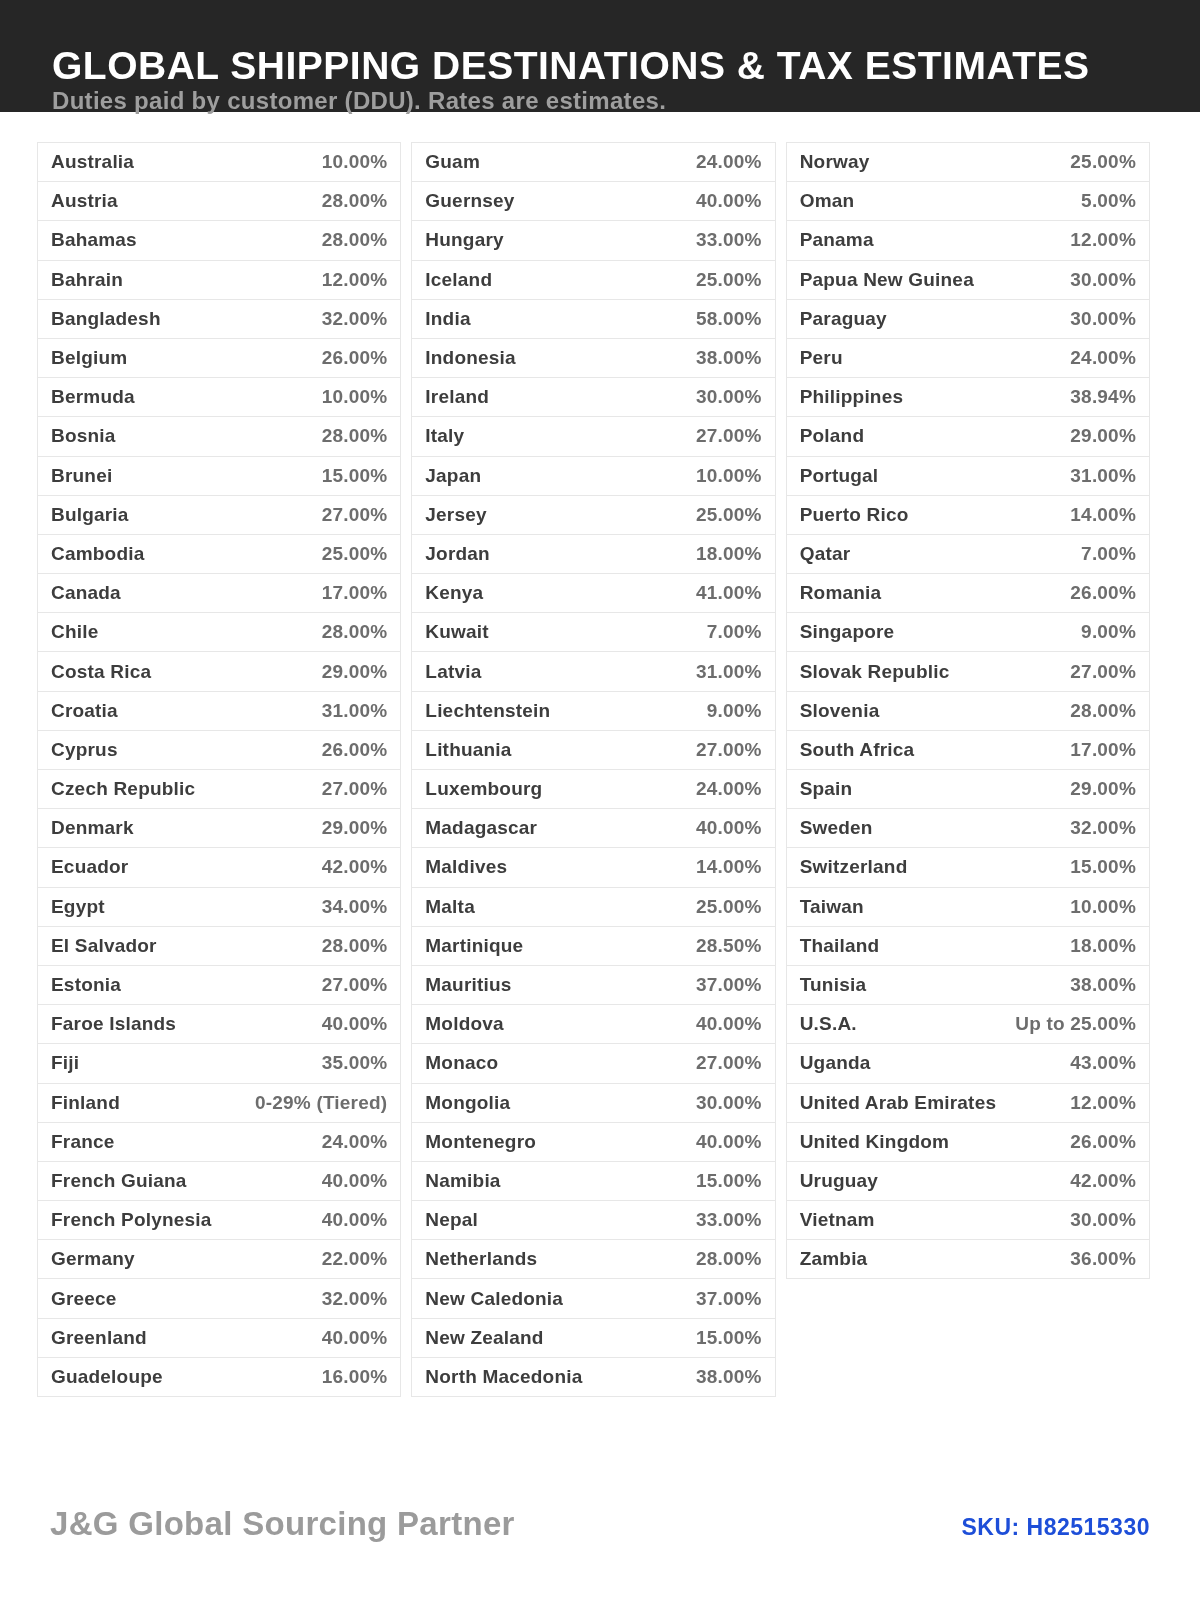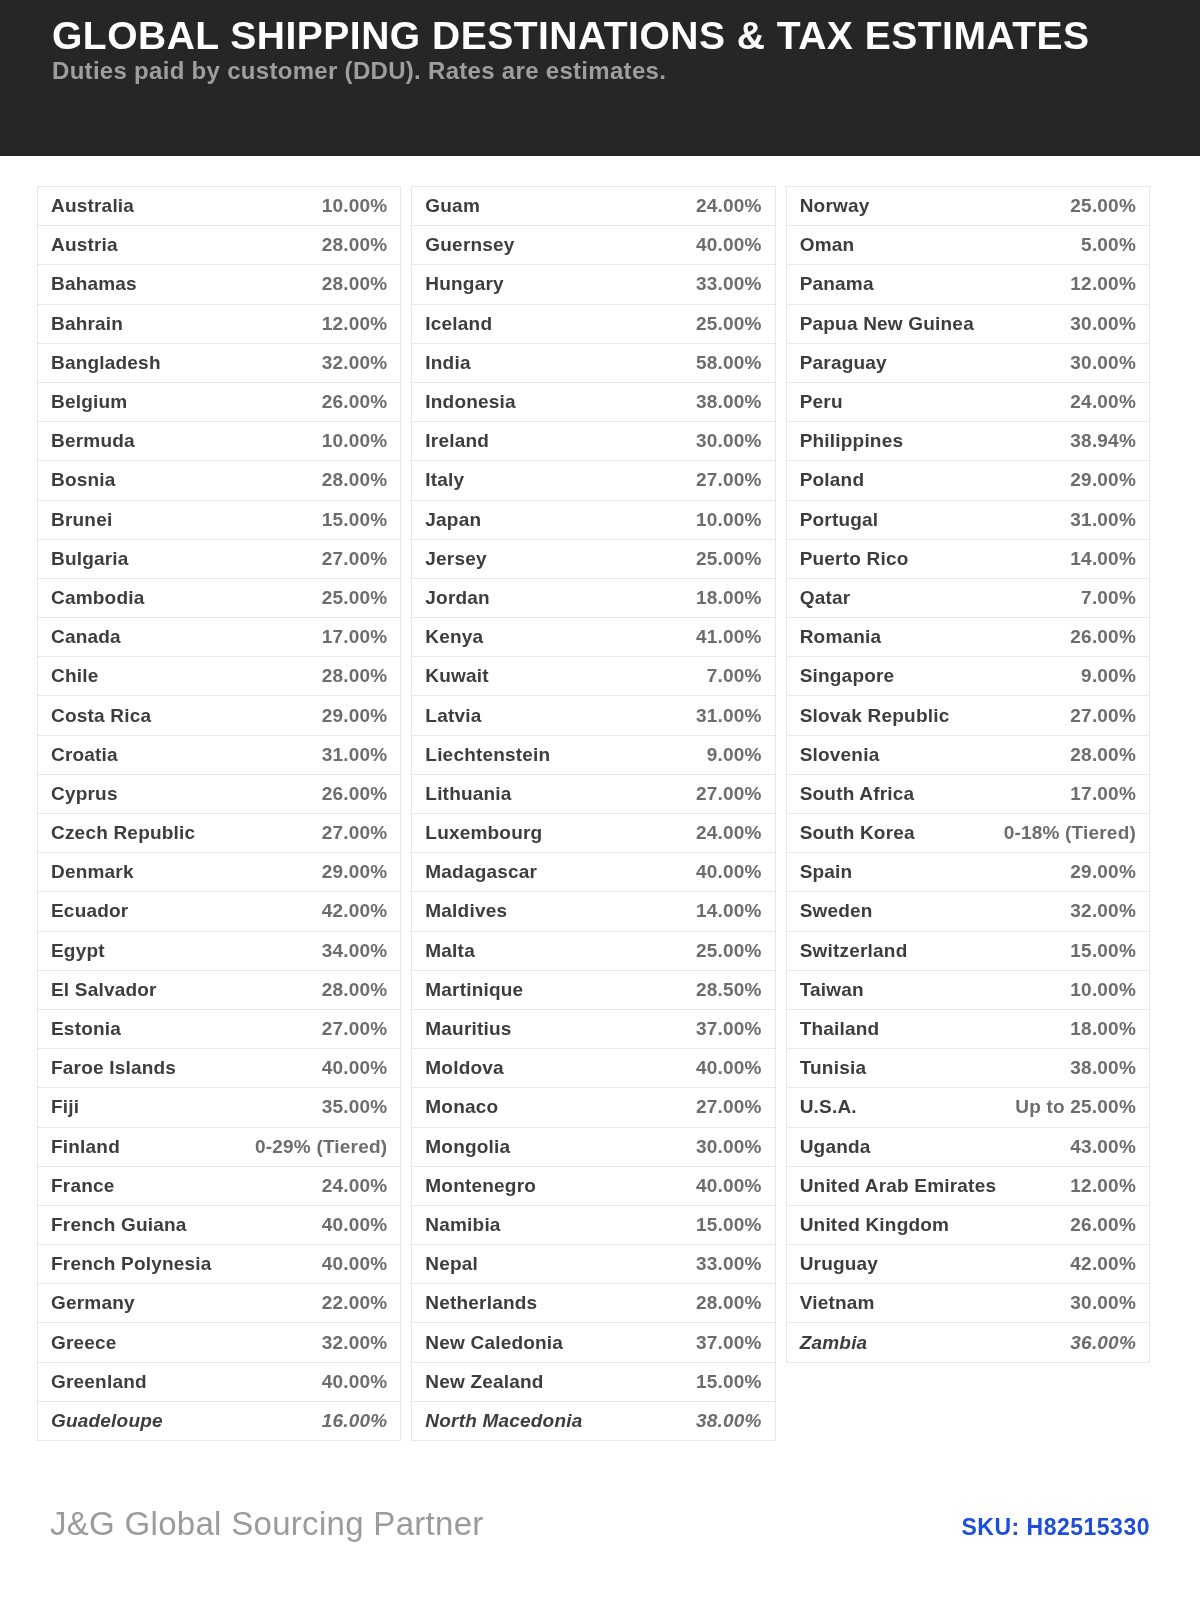--- a/index.html
+++ b/index.html
@@ -7,23 +7,23 @@
     position:relative;
     width:1200px;
     height:1600px;
     background:#ffffff;
     font-family:"Liberation Sans", sans-serif;
     overflow:hidden;
   }
   .header{
     background:#262626;
     width:100%;
-    height:156px;
+    height:112px;
     box-sizing:border-box;
-    padding:16px 50px 0 52px;
+    padding:46px 50px 0 52px;
   }
   .title{
     color:#ffffff;
     font-size:39px;
     font-weight:800;
     letter-spacing:0.5px;
     line-height:1.05;
     white-space:nowrap;
   }
   .subtitle{
@@ -46,21 +46,21 @@
   }
   .row{
     display:flex;
     align-items:center;
     justify-content:space-between;
     height:38.2px;
     padding:0 13px;
     border-bottom:1px solid #e7e7e7;
     background:#ffffff;
   }
-  .row:last-child{border-bottom:none;font-style:italic;}
+  .row:last-child{border-bottom:none;}
   .country{
     color:#3d3d3d;
     font-size:19px;
     font-weight:700;
     letter-spacing:0.2px;
     white-space:nowrap;
   }
   .rate{
     color:#6d6d6d;
     font-size:19px;
@@ -74,21 +74,21 @@
     left:50px;
     right:50px;
     top:1505px;
     display:flex;
     justify-content:space-between;
     align-items:baseline;
   }
   .brand{
     color:#9b9b9b;
     font-size:33px;
-    font-weight:400;
+    font-weight:700;
     letter-spacing:0.3px;
   }
   .sku{
     color:#1d4ed8;
     font-size:23px;
     font-weight:700;
     letter-spacing:0.5px;
   }
 </style>
 </head>
@@ -421,24 +421,20 @@
         </div>
         <div class="row">
           <span class="country">Slovenia</span>
           <span class="rate">28.00%</span>
         </div>
         <div class="row">
           <span class="country">South Africa</span>
           <span class="rate">17.00%</span>
         </div>
         <div class="row">
-          <span class="country">South Korea</span>
-          <span class="rate">0-18% (Tiered)</span>
-        </div>
-        <div class="row">
           <span class="country">Spain</span>
           <span class="rate">29.00%</span>
         </div>
         <div class="row">
           <span class="country">Sweden</span>
           <span class="rate">32.00%</span>
         </div>
         <div class="row">
           <span class="country">Switzerland</span>
           <span class="rate">15.00%</span>

